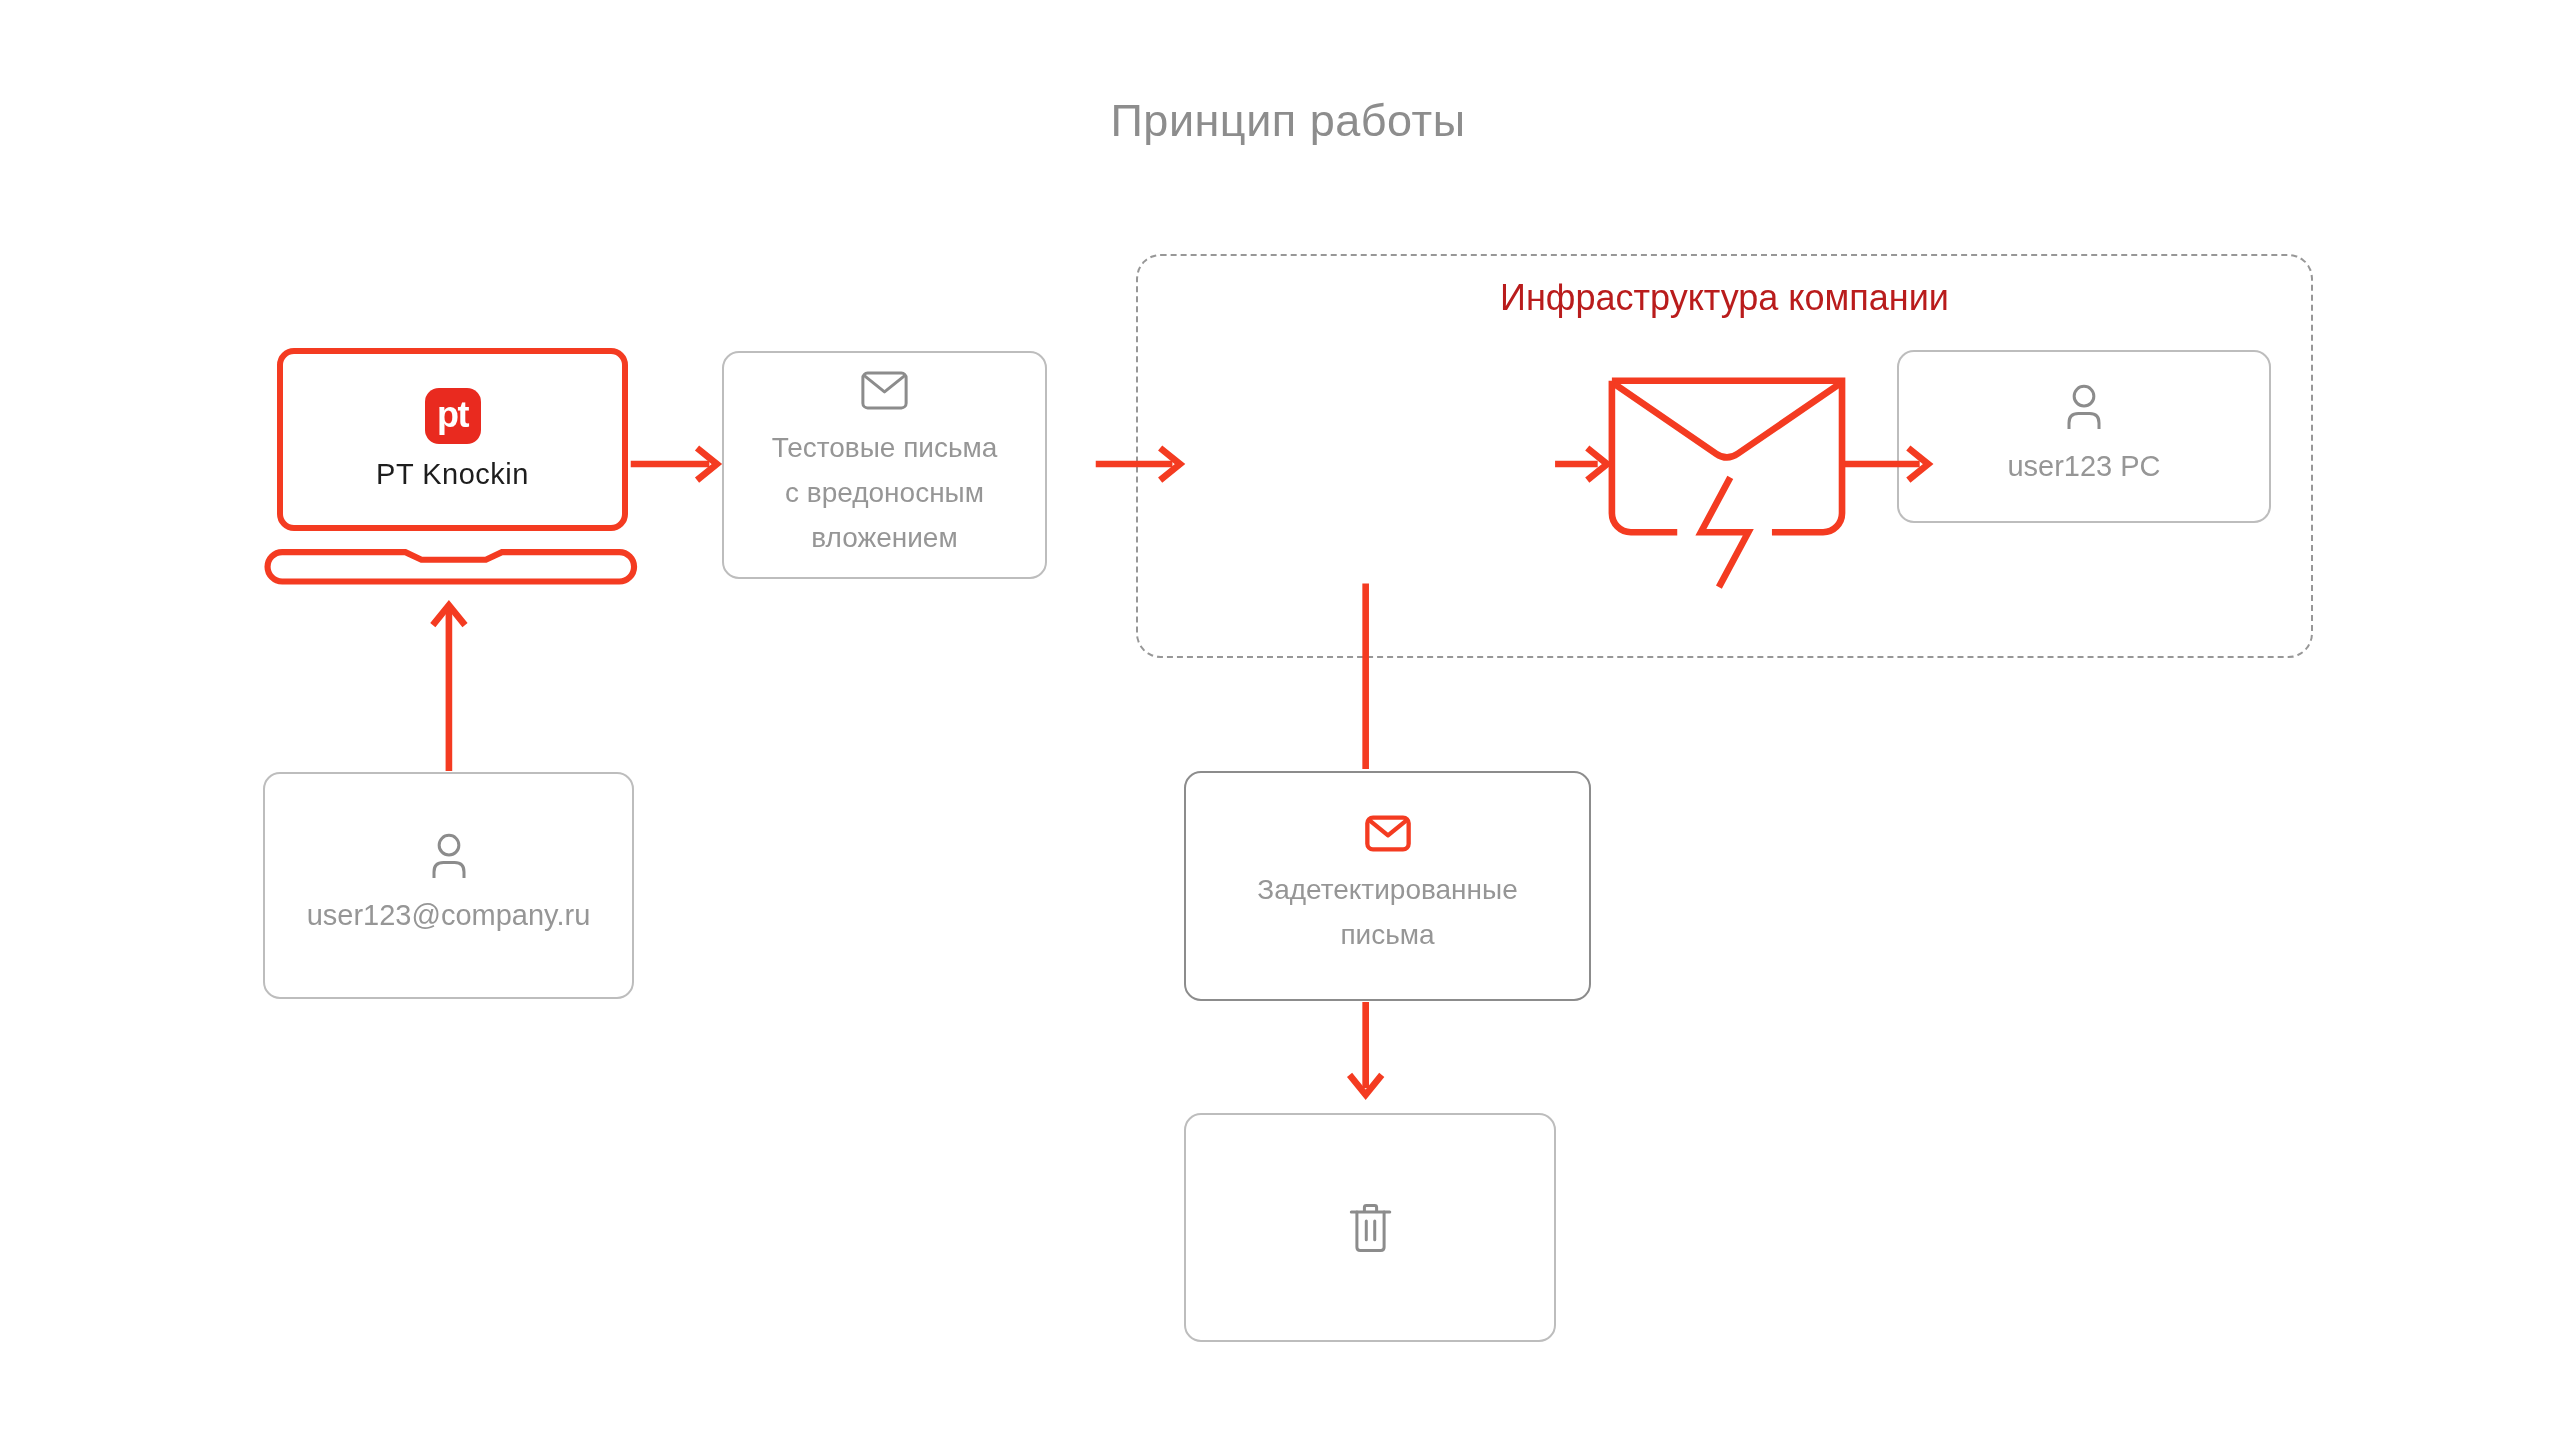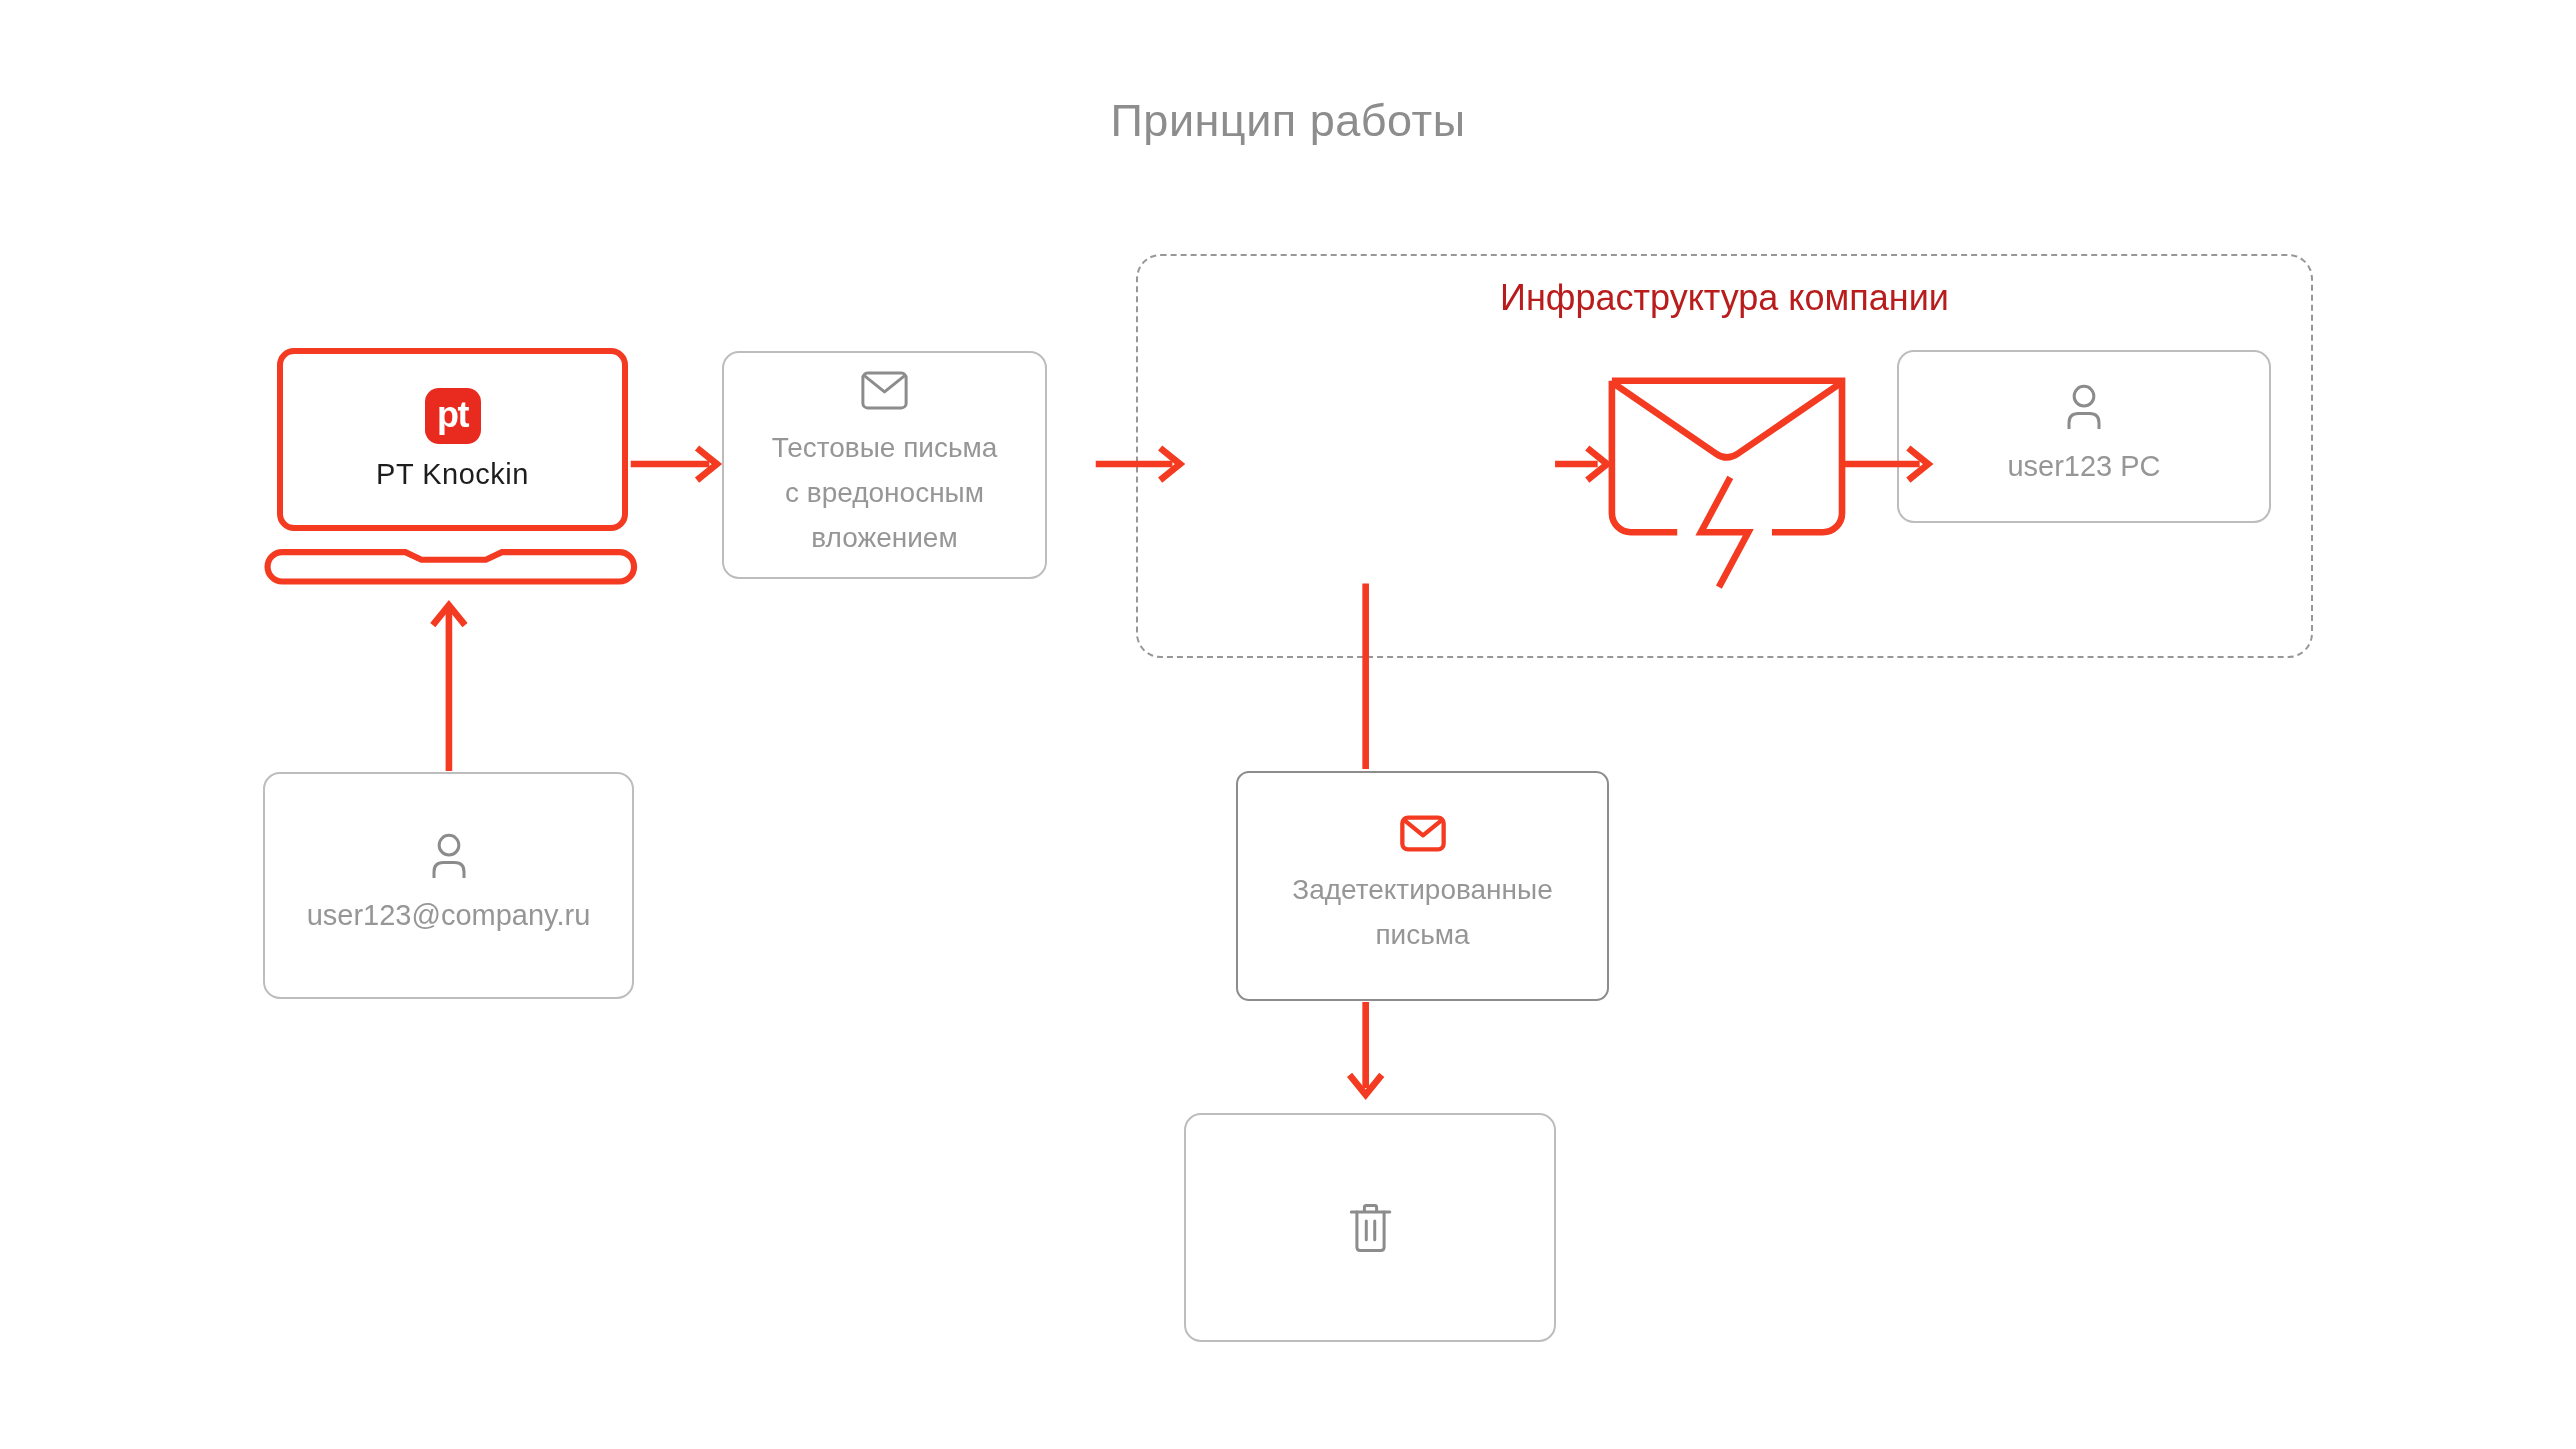--- a/index.html
+++ b/index.html
@@ -63,21 +63,21 @@
     line-height:45px;
     color:var(--text-gray);
     text-align:center;
     white-space:pre-line;
   }
   .node svg{display:block;fill:none;stroke:var(--icon-gray);stroke-width:3.2;stroke-linecap:round;stroke-linejoin:round;}
   #n-test     {left:722px;  top:351px; width:325px; height:228px;align-items:center;}
   #n-protect  {left:1181px; top:350px; width:372px; height:230px;}
   #n-pc       {left:1897px; top:350px; width:374px; height:173px;}
   #n-sender   {left:263px;  top:772px; width:371px; height:227px;}
-  #n-detected {left:1236px; top:771px; width:373px; height:230px; border-color:var(--border-dark);border-radius:13px;}
+  #n-detected {left:1184px; top:771px; width:407px; height:230px; border-color:var(--border-dark);}
   #n-trash    {left:1184px; top:1113px;width:372px; height:229px;}
   #n-detected svg{stroke:var(--red);stroke-width:4.6;}
   #n-pc .label, #n-sender .label{font-size:29px;}
   
   .laptop-screen{
     position:absolute;
     left:277px; top:348px;
     width:351px; height:183px;
     border:6.6px solid var(--red);
     border-radius:17px;

